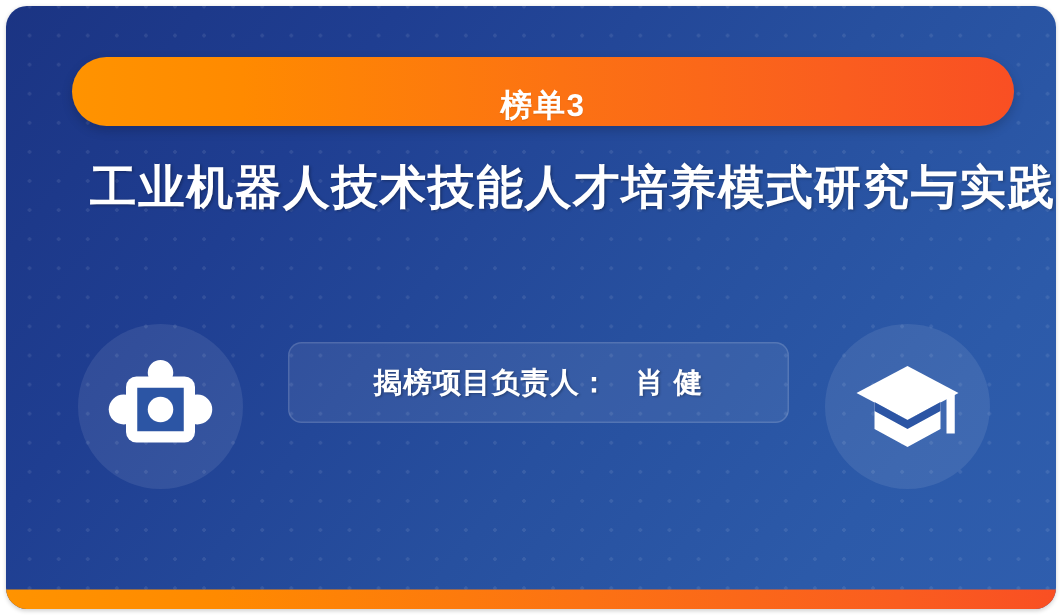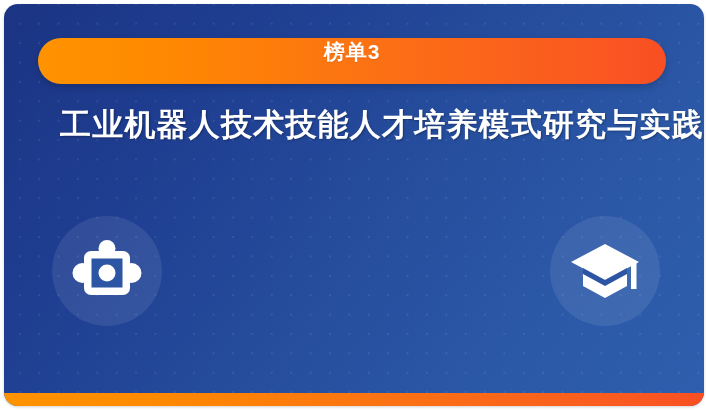--- a/index.html
+++ b/index.html
@@ -31,29 +31,29 @@
     background-image:
       radial-gradient(rgba(255,255,255,0.085) 1.1px, transparent 1.2px);
     background-size: 19.4px 19.4px;
     background-position: 6px 10px;
     pointer-events: none;
   }
 
   
   #rank-badge {
     position: absolute;
-    left: 34px;
+    left: 44px;
     top: 34px;
     width: 628px;
     height: 46px;
     border-radius: 23px;
     background: linear-gradient(90deg, #ff9300 0%, #ff8a00 18%, #fc7213 52%, #fa5d1f 82%, #f94f23 100%);
     box-shadow: 0 3px 7px rgba(0,0,0,0.18);
     display: flex;
-    align-items: flex-start;
+    align-items: flex-end;
     justify-content: center;
   }
   #rank-badge-label {
     color: #ffffff;
     font-size: 21px;
     font-weight: bold;
     letter-spacing: 1px;
     text-shadow: 0 1px 1px rgba(0,0,0,0.12);
   }
 
@@ -136,20 +136,23 @@
     <svg width="72" height="72" viewBox="0 0 72 72">
       <circle cx="36" cy="13.5" r="8.5" fill="#ffffff"></circle>
       <circle cx="11.5" cy="38" r="10" fill="#ffffff"></circle>
       <circle cx="60.5" cy="38" r="10" fill="#ffffff"></circle>
       <rect x="13" y="16" width="46" height="44" rx="7" ry="7" fill="#ffffff"></rect>
       <rect x="20.5" y="23.5" width="31" height="29" fill="#2c55a4"></rect>
       <circle cx="36" cy="38" r="8.5" fill="#ffffff"></circle>
     </svg>
   </div>
 
+  <div id="leader-box">
+    <span id="leader-text">揭榜项目负责人：   肖 健</span>
+  </div>
 
   <div id="cap-circle" class="icon-circle">
     <svg width="72" height="66" viewBox="0 0 72 66">
       <polygon points="36,6 70,24 36,42 2,24" fill="#ffffff"></polygon>
       <path d="M14,30 L14,48 L36,60 L58,48 L58,30 L36,42 Z" fill="#ffffff"></path>
       <path d="M14,30 L36,42 L58,30 L58,36 L36,48 L14,36 Z" fill="#2c55a4"></path>
       <rect x="62" y="24" width="5.5" height="27" fill="#ffffff"></rect>
     </svg>
   </div>
 

